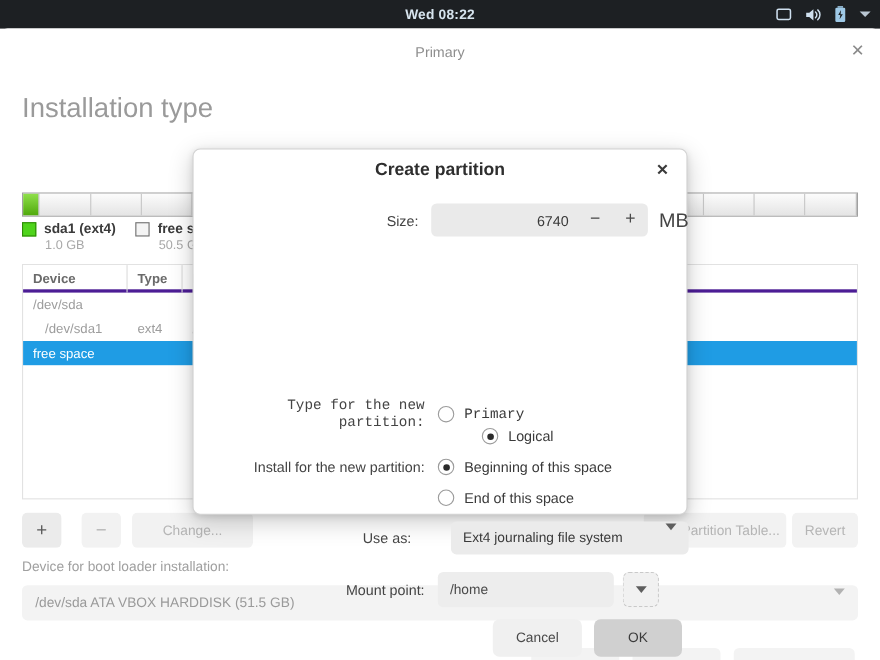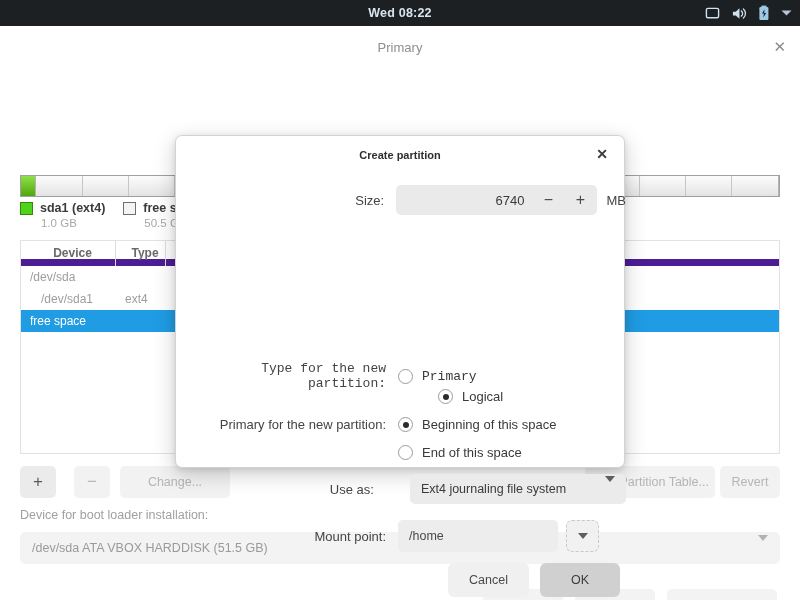--- a/index.html
+++ b/index.html
@@ -110,23 +110,22 @@
   
   .table-wrap {
     position: absolute; left: 20px; top: 214px;
     width: 760px; height: 214px;
     background: #ffffff;
     border: 1px solid #e2e2e2;
   }
   .thead {
     display: flex;
     height: 25px;
-    border-bottom: 7px solid #4c1d95;
+    border-bottom: 3px solid #4c1d95;
     background: #fff;
-    text-align: center;
   }
   .th {
     font-size: 12px; font-weight: bold; color: #6a6a6a;
     padding: 5px 0 0 9px;
     border-right: 1px solid #dcdcdc;
     height: 25px;
   }
   .th:last-child { border-right: none; }
   .row {
     display: flex;
@@ -208,21 +207,21 @@
     border: 1px solid #d2d2d2;
     box-shadow: 0 6px 22px rgba(0,0,0,0.20), 0 2px 6px rgba(0,0,0,0.10);
     z-index: 50;
   }
   .modal-header {
     position: relative;
     height: 38px;
     display: flex; align-items: center; justify-content: center;
   }
   .modal-title {
-    font-size: 11px; font-weight: bold; color: #2e2e2e;
+    font-size: 16px; font-weight: bold; color: #2e2e2e;
   }
   .modal-close {
     position: absolute; right: 16px; top: 11px;
     font-size: 14px; font-weight: bold; color: #3a3a3a;
     line-height: 1; cursor: pointer;
   }
 
   .frow {
     position: absolute;
     display: flex; align-items: center;
@@ -248,21 +247,21 @@
     padding-right: 8px;
   }
   .step {
     width: 32px; height: 30px;
     display: flex; align-items: center; justify-content: center;
     font-size: 16px; color: #4a4a4a;
     cursor: pointer;
   }
   .size-unit {
     margin-left: 10px;
-    font-size: 13px; color: #444;
+    font-size: 18px; color: #444;
   }
 
   
   .row-radio { left: 0; width: 450px; }
   .row-radio .flabel { width: 210px; }
   .radio-box {
     margin-left: 12px;
     display: flex; align-items: center; gap: 9px;
     cursor: pointer;
   }
@@ -387,20 +386,21 @@
   </div>
 </div>
 
 <div class="window">
 
   <div class="titlebar">
     <div class="titlebar-title">Primary</div>
     <div class="titlebar-close">✕</div>
   </div>
 
+  <div class="page-title">Installation type</div>
 
   <div class="partbar">
     <div class="partbar-seg partbar-used" style="width:2%"></div>
     <div class="partbar-seg partbar-free" style="display: flex;">
         <div style="flex: 1 1 0px; height: 100%; border-right: 1px solid rgb(198, 198, 198);"></div>
         <div style="flex: 1 1 0px; height: 100%; border-right: 1px solid rgb(198, 198, 198);"></div>
         <div style="flex: 1 1 0px; height: 100%; border-right: 1px solid rgb(198, 198, 198);"></div>
         <div style="flex: 1 1 0px; height: 100%; border-right: 1px solid rgb(198, 198, 198);"></div>
         <div style="flex: 1 1 0px; height: 100%; border-right: 1px solid rgb(198, 198, 198);"></div>
         <div style="flex: 1 1 0px; height: 100%; border-right: 1px solid rgb(198, 198, 198);"></div>
@@ -522,21 +522,21 @@
 
   <div class="frow row-radio r-logical">
     <div class="flabel"></div>
     <div class="radio-box">
       <span class="radio checked"></span>
       <span class="radio-label">Logical</span>
     </div>
   </div>
 
   <div class="frow row-radio r-begin">
-    <div class="flabel">Primary for the new partition:</div>
+    <div class="flabel">Install for the new partition:</div>
     <div class="radio-box">
       <span class="radio checked"></span>
       <span class="radio-label">Beginning of this space</span>
     </div>
   </div>
 
   <div class="frow row-radio r-end">
     <div class="flabel"></div>
     <div class="radio-box">
       <span class="radio"></span>

